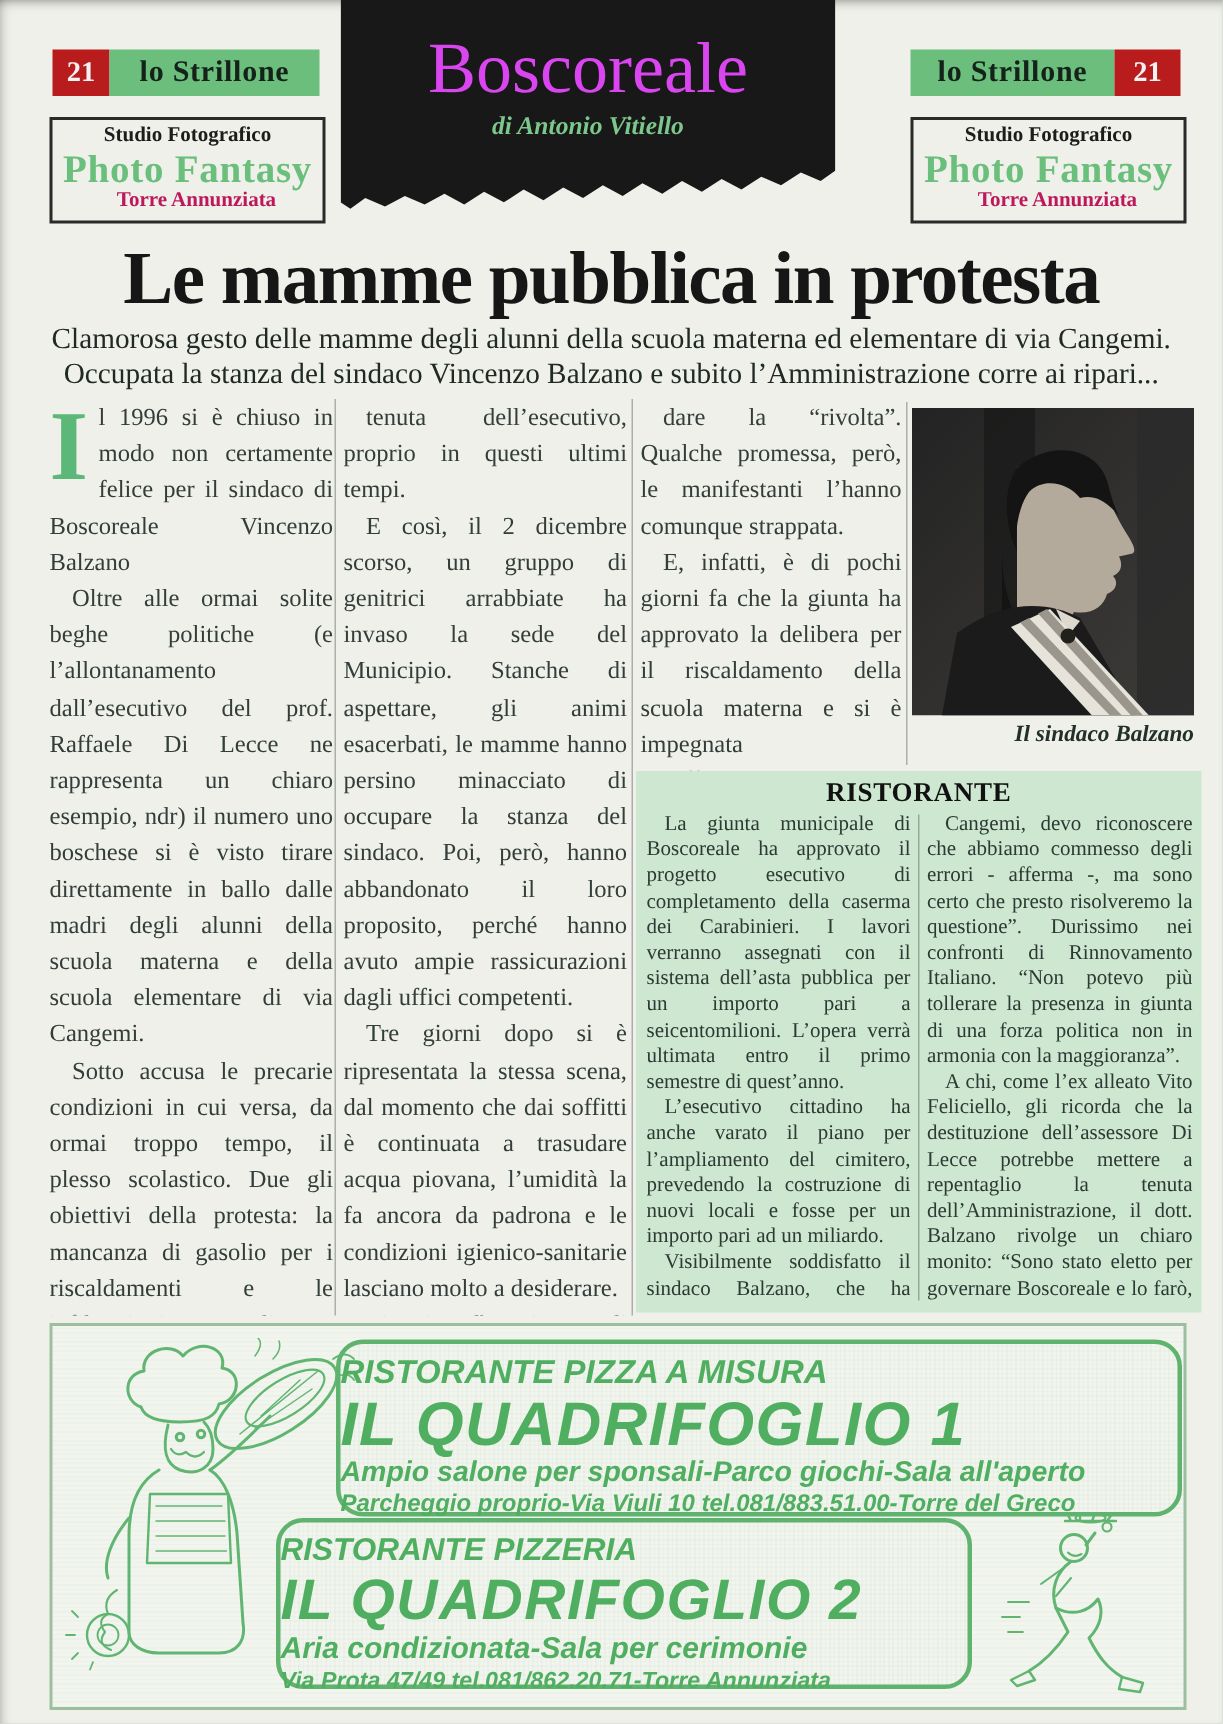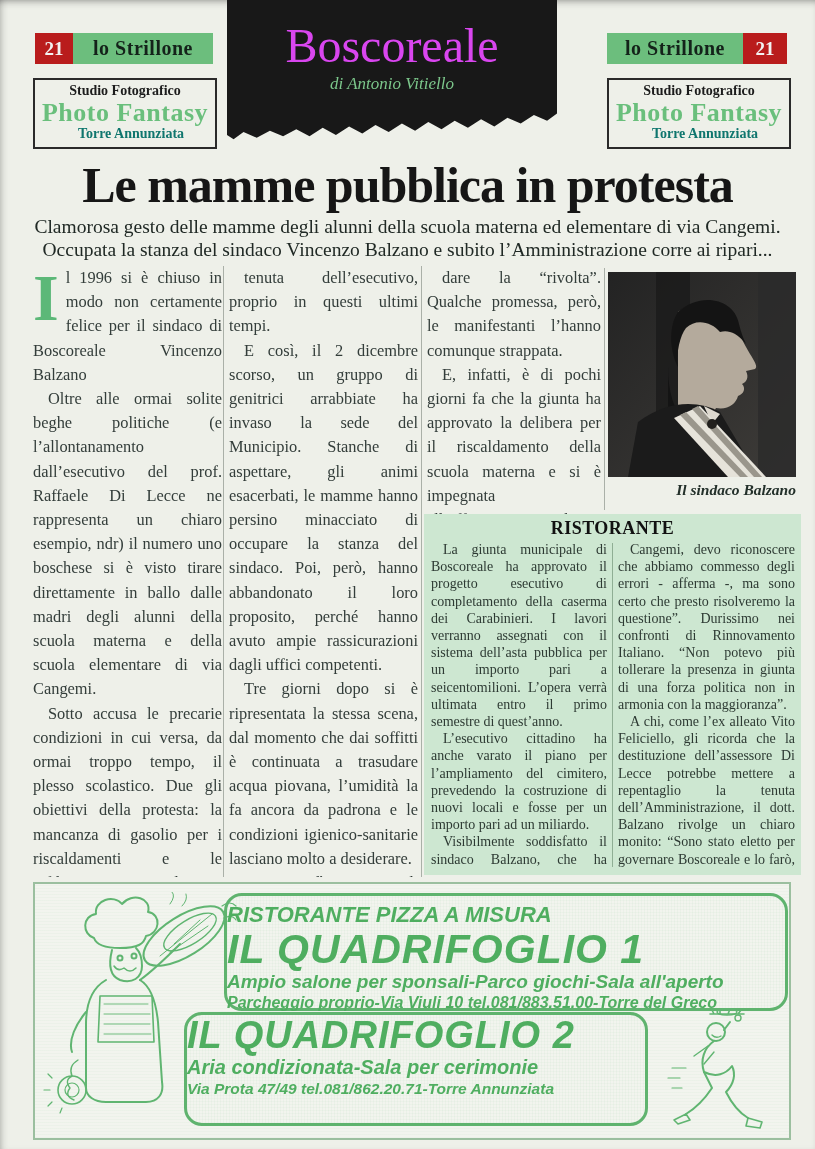--- a/index.html
+++ b/index.html
@@ -10,28 +10,28 @@
     font-family:"Liberation Serif", serif;color:#333d3a;
   }
   
   .pagebox{position:absolute;background:#b91c1c;color:#f2f2f2;font-weight:bold;
     font-size:19px;display:flex;align-items:center;justify-content:center;}
   .brandbar{position:absolute;background:#6cbe7d;color:#14221a;font-weight:bold;
     font-size:20px;display:flex;align-items:center;justify-content:center;letter-spacing:.5px;}
   .pfbox{position:absolute;border:2px solid #2a2a2a;text-align:center;padding-top:3px;background:#eef0e9;}
   .pf-line1{font-size:14px;font-weight:bold;color:#1c1c1c;line-height:16px;}
   .pf-name{font-size:26px;font-weight:bold;color:#6abf7c;line-height:27px;letter-spacing:.5px;}
-  .pf-line3{font-size:14px;font-weight:bold;color:#0f766e;line-height:16px;padding-left:12px;}
+  .pf-line3{font-size:14px;font-weight:bold;color:#be185d;line-height:16px;padding-left:12px;}
   .masthead{
     position:absolute;left:227px;top:0;width:330px;height:142px;background:#181818;
     text-align:center;
     clip-path:polygon(0 0,100% 0,100% 80%,97% 85%,93% 81%,89% 87%,85% 83%,81% 89%,77% 84%,73% 90%,69% 85%,65% 91%,61% 86%,57% 92%,53% 87%,49% 93%,45% 88%,41% 94%,37% 89%,33% 95%,29% 90%,25% 96%,21% 91%,17% 96%,13% 92%,9% 97%,5% 93%,2% 98%,0 95%);
   }
   .masthead-title{margin-top:26px;color:#d946ef;font-size:48px;line-height:40px;}
-  .masthead-byline{margin-top:8px;color:#7cc78b;font-size:17px;font-weight:normal;font-style:italic;}
+  .masthead-byline{margin-top:8px;color:#7cc78b;font-size:17px;font-weight:bold;font-style:italic;}
   
   .headline{position:absolute;left:0;top:158px;width:815px;text-align:center;
     font-size:50px;font-weight:bold;color:#161616;letter-spacing:-1px;line-height:54px;}
   .subhead{position:absolute;left:28px;top:215px;width:759px;text-align:center;
     font-size:19.5px;color:#202925;line-height:23px;}
   
   .col{position:absolute;text-align:justify;font-size:16.4px;line-height:24.2px;overflow:hidden;}
   .col p{margin:0;text-indent:15px;}
   .col p.lead{text-indent:0;}
   .dropcap{float:left;color:#5cb878;font-weight:bold;font-size:66px;line-height:56px;
@@ -182,20 +182,21 @@
   </svg>
 
   <div class="adbox ad1" style="left:224px;top:893px;width:558px;height:112px;">
     <div class="ad-kicker">RISTORANTE PIZZA A MISURA</div>
     <div class="ad-name">IL QUADRIFOGLIO 1</div>
     <div class="ad-line1">Ampio salone per sponsali-Parco giochi-Sala all'aperto</div>
     <div class="ad-line2">Parcheggio proprio-Via Viuli 10 tel.081/883.51.00-Torre del Greco</div>
   </div>
 
   <div class="adbox ad2" style="left:184px;top:1012px;width:458px;height:108px;">
+    <div class="ad-kicker">RISTORANTE PIZZERIA</div>
     <div class="ad-name">IL QUADRIFOGLIO 2</div>
     <div class="ad-line1">Aria condizionata-Sala per cerimonie</div>
     <div class="ad-line2">Via Prota 47/49 tel.081/862.20.71-Torre Annunziata</div>
   </div>
 
   <svg class="illus" style="left:652px;top:1008px;" width="130" height="124" viewBox="0 0 130 124">
     <g stroke="#60b571" fill="none" stroke-width="2" stroke-linecap="round" stroke-linejoin="round">
       <path d="M58,6 h34 M62,6 l-2,-4 m8,4 l0,-5 m8,5 l2,-5 m8,5 l3,-4" stroke-width="1.6"></path>
       <ellipse cx="75" cy="4" rx="10" ry="3" stroke-width="1.4"></ellipse>
       <circle cx="86" cy="10" r="3" stroke-width="1.4"></circle>

